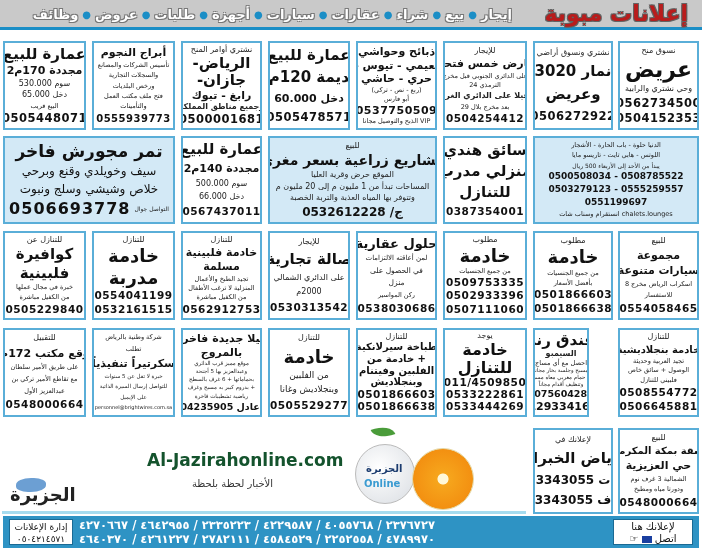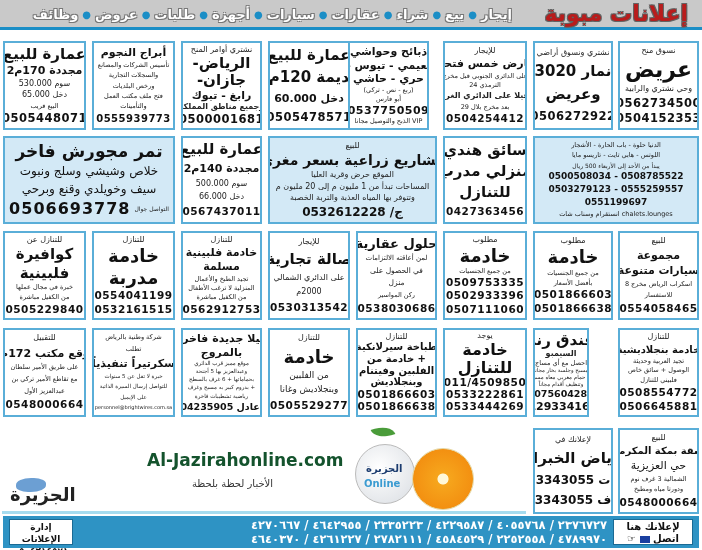--- a/index.html
+++ b/index.html
@@ -32,24 +32,24 @@
   .banner .logo .fish { position: absolute; left: 6px; top: -6px; width: 30px; height: 14px; background: #3b7fc4; border-radius: 50% 40% 50% 40%; opacity: 0.75; }
   .orange-ball { position: absolute; left: 355px; top: 444px; width: 60px; height: 60px; border-radius: 50%; background: radial-gradient(circle at 40% 40%, #ffffff, #d9dde2); border: 1px solid #bbb; }
   .orange-ball .txt1 { position: absolute; left: 10px; top: 18px; font-size: 10px; font-weight: bold; color: #1b3b6e; }
   .orange-ball .txt2 { position: absolute; left: 8px; top: 33px; font-size: 10px; font-weight: bold; color: #3a9bd1; direction: ltr; }
   .orange-half { position: absolute; left: 412px; top: 448px; width: 62px; height: 62px; border-radius: 50%; background: radial-gradient(circle, #fff8d8 0 12%, #f6a51c 14%, #f39011 70%, #fff3c9 72%, #f6a51c 80%); border: 1px solid #e4d6a3; }
   .leaf { position: absolute; left: 372px; top: 426px; width: 22px; height: 12px; background: #4a9c3a; border-radius: 0 100% 0 100%; transform: rotate(-20deg); }
 
   
   .footer { position: absolute; left: 0; top: 516px; width: 702px; height: 34px; background: #fff; }
   .fbar { position: absolute; left: 3px; top: 0; width: 696px; height: 32px; background: #2e93c4; }
-  .fbox { position: absolute; top: 3px; height: 26px; background: #fff; border: 1px solid #1a6a94; font-weight: bold; color: #111; text-align: center; }
+  .fbox { position: absolute; top: 3px; height: 26px; background: #fff; border: 1px solid #1a6a94; font-weight: normal; color: #111; text-align: center; }
   .fbox.right { right: 6px; width: 80px; font-size: 10px; line-height: 12px; padding-top: 1px; }
   .fbox.left { left: 6px; width: 64px; font-size: 9px; line-height: 12px; padding-top: 1px; }
-  .fnums { position: absolute; left: 76px; right: 92px; top: 2px; color: #fff; font-weight: bold; font-size: 11.5px; line-height: 14px; direction: rtl; text-align: right; white-space: nowrap; }
+  .fnums { position: absolute; left: 76px; right: 92px; top: 2px; color: #fff; font-weight: bold; font-size: 11.5px; line-height: 14px; direction: rtl; text-align: left; white-space: nowrap; }
   .contact-icon { display: inline-block; width: 10px; height: 7px; background: #1a3fa0; vertical-align: middle; }
 </style>
 </head>
 <body>
 
 <div class="header">
   <div class="title">إعلانات مبوبة</div>
   <div class="cats">
     <span>إيجار</span>
       <span class="dot">●</span>
@@ -86,21 +86,21 @@
 </div>
 <div class="ad" style="left:443px;top:41px;width:84px;height:89px;">
   <span class="s">للإيجار</span>
   <span class="m">معارض خمس فتحات</span>
   <span class="s" style="font-size:6.5px">على الدائري الجنوبي قبل مخرج</span>
   <span class="s" style="font-size:6.5px">الترمذي 24</span>
   <span class="s" style="font-weight:bold;font-size:8px">* فيلا على الدائري الغربي</span>
   <span class="s" style="font-size:6.5px">بعد مخرج بلال 29</span>
   <span class="ph small" style="font-size:10.5px">0504254412</span>
 </div>
-<div class="ad" style="left:348px;top:41px;width:81px;height:89px;">
+<div class="ad" style="left:356px;top:41px;width:81px;height:89px;">
   <span class="m">ذبائح وحواشي</span>
   <span class="m">نعيمي - تيوس -</span>
   <span class="m">حري - حاشي</span>
   <span class="s" style="font-size:6.5px">(ربع - نص - تركي)</span>
   <span class="s" style="font-size:6.5px">أبو فارس</span>
   <span class="ph small" style="font-size:11px">0537750509</span>
   <span class="s" style="font-size:6.5px">VIP الذبح والتوصيل مجانا</span>
 </div>
 <div class="ad" style="left:268px;top:41px;width:82px;height:89px;">
   <span class="l">عمارة للبيع</span>
@@ -140,41 +140,41 @@
   <span class="s" style="font-size:6px">يبدأ من الأحد إلى الأربعاء 500 ريال</span>
   <span class="ph small" style="font-size:9px;letter-spacing:0">0500508034 - 0508785522</span>
   <span class="ph small" style="font-size:9px;letter-spacing:0">0503279123 - 0555259557</span>
   <span class="ph small" style="font-size:9px;letter-spacing:0">0551199697</span>
   <span class="s" style="font-size:6.5px">chalets.lounges انستقرام وسناب شات</span>
 </div>
 <div class="ad" style="left:443px;top:136px;width:84px;height:88px;">
   <span class="l">سائق هندي</span>
   <span class="l">منزلي مدرب</span>
   <span class="l">للتنازل</span>
-  <span class="ph small" style="font-size:10.5px">0427363456</span>
+  <span class="ph small" style="font-size:10.5px">0387354001</span>
 </div>
 <div class="ad blue" style="left:268px;top:136px;width:169px;height:88px;">
   <span class="s">للبيع</span>
   <span class="l" style="font-size:14px">مشاريع زراعية بسعر مغري</span>
   <span class="s">الموقع حرض وقرية العليا</span>
   <span class="s">المساحات تبدأ من 1 مليون م إلى 20 مليون م</span>
   <span class="s">وتتوفر بها المياه العذبة والتربة الخصبة</span>
   <span class="ph">ج/ 0532612228</span>
 </div>
 <div class="ad" style="left:181px;top:136px;width:81px;height:88px;">
   <span class="l">عمارة للبيع</span>
   <span class="m">مجددة 140م2</span>
   <span class="s">سوم 500.000</span>
   <span class="s">دخل 66.000</span>
   <span class="ph small" style="font-size:10.5px">0567437011</span>
 </div>
 <div class="ad blue" style="left:3px;top:136px;width:172px;height:88px;">
   <span class="l" style="font-size:17px">تمر مجورش فاخر</span>
+  <span class="m" style="font-weight:normal;font-size:12px">سيف وخويلدي وقنع وبرحي</span>
   <span class="m" style="font-weight:normal;font-size:12px">خلاص وشيشي وسلج ونبوت</span>
-  <span class="m" style="font-weight:normal;font-size:12px">سيف وخويلدي وقنع وبرحي</span>
   <span style="display:flex;flex-direction:row;align-items:center;gap:4px;">
     <span class="s" style="font-size:6px">التواصل جوال</span>
     <span class="ph" style="font-size:16px">0506693778</span>
   </span>
 </div>
 
 <div class="ad" style="left:618px;top:231px;width:81px;height:89px;">
   <span class="s">للبيع</span>
   <span class="m">مجموعة</span>
   <span class="m">سيارات متنوعة</span>
@@ -305,21 +305,21 @@
   <span class="m">موقع مكتب 172م2</span>
   <span class="s" style="font-size:6.5px">على طريق الأمير سلطان</span>
   <span class="s" style="font-size:6.5px">مع تقاطع الأمير تركي بن</span>
   <span class="s" style="font-size:6.5px">عبدالعزيز الأول</span>
   <span class="ph small" style="font-size:10.5px">0548000664</span>
 </div>
 
 <div class="ad" style="left:618px;top:428px;width:81px;height:86px;">
   <span class="s">للبيع</span>
   <span class="m" style="font-size:10px">شقة بمكة المكرمة</span>
-  <span class="m" style="font-weight:normal">حي العزيزية</span>
+  <span class="m" style="font-weight:bold">حي العزيزية</span>
   <span class="s" style="font-size:6.5px">الشمالية 3 غرف نوم</span>
   <span class="s" style="font-size:6.5px">ودورتا مياه ومطبخ</span>
   <span class="ph small" style="font-size:10.5px">0548000664</span>
 </div>
 <div class="ad" style="left:533px;top:428px;width:80px;height:86px;">
   <span class="s">لإعلانك في</span>
   <span class="l">رياض الخبراء</span>
   <span class="ph" style="font-size:12px;direction:rtl">ت 3343055</span>
   <span class="ph" style="font-size:12px;direction:rtl">ف 3343055</span>
 </div>

